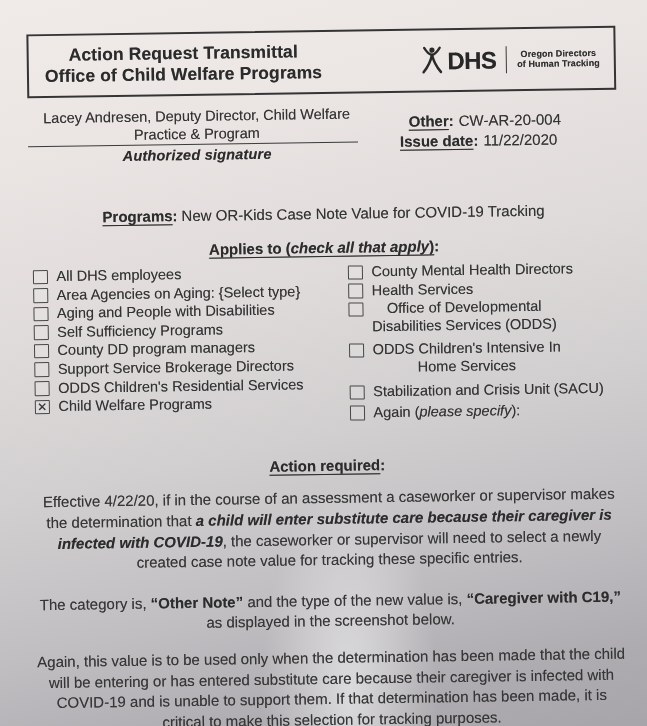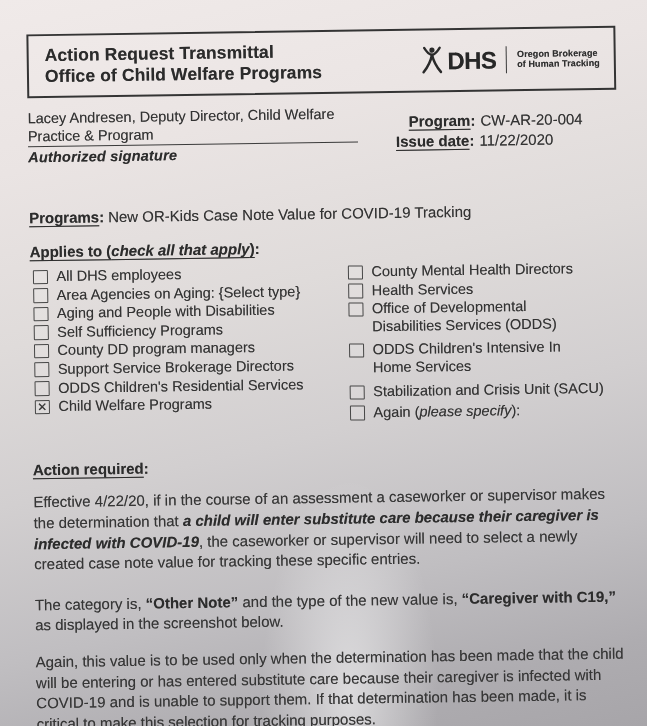--- a/index.html
+++ b/index.html
@@ -5,20 +5,21 @@
   html,body{margin:0;padding:0;background:#9d9da1;}
   .paper{
     position:relative;
     width:647px;height:726px;
     overflow:hidden;
     font-family:"Liberation Sans","DejaVu Sans",sans-serif;
     color:#383838;
     background:
       radial-gradient(ellipse 130px 320px at 54% 96%, rgba(255,255,255,.55), rgba(255,255,255,0) 68%),
       linear-gradient(167deg,#f0eae9 0%, #eae4e3 20%, #dfdbda 40%, #d2cfd0 58%, #c0bec1 76%, #aeacb0 90%, #a7a5a9 100%);
+    text-align: center;
   }
   .content{
     position:absolute;left:0;top:0;width:647px;
     transform:rotate(-0.85deg);
     transform-origin:50% 38%;
     text-shadow:0 0 .4px rgba(56,56,56,.55);
   }
   .b{font-weight:700;color:#2c2c2c;}
   .i{font-style:italic;}
   .u{text-decoration:underline;text-underline-offset:2.5px;text-decoration-thickness:1.4px;}
@@ -96,36 +97,36 @@
             <circle cx="16.5" cy="4.2" r="3" fill="#2a2a2a"></circle>
             <path d="M7.5 1.5 C10.5 6.5, 13 8.8, 16 9.8" stroke="#2a2a2a" stroke-width="2.7" stroke-linecap="round" fill="none"></path>
             <path d="M25.5 1.5 C22.5 6.5, 20 8.8, 17 9.8" stroke="#2a2a2a" stroke-width="2.7" stroke-linecap="round" fill="none"></path>
             <path d="M16.5 9.5 C15 16.5, 12 23, 6.5 29.5" stroke="#2a2a2a" stroke-width="2.9" stroke-linecap="round" fill="none"></path>
             <path d="M16.5 9.5 C18 16.5, 21 23, 26.5 29.5" stroke="#2a2a2a" stroke-width="2.9" stroke-linecap="round" fill="none"></path>
           </svg>
         </span>
         <span class="dhs-acronym">DHS</span>
         <span class="logo-divider"></span>
         <span class="logo-org">
-          <div>Oregon Brokerage</div>
+          <div>Oregon Directors</div>
           <div>of Human Tracking</div>
         </span>
       </div>
     </div>
 
     <div class="sig-row">
       <div class="sig-left">
         <div class="sig-name">Lacey Andresen, Deputy Director, Child Welfare</div>
         <div class="sig-name">Practice &amp; Program</div>
         <div class="sig-rule"></div>
         <div class="sig-caption">Authorized signature</div>
       </div>
       <div class="meta">
         <div class="meta-line meta-line1">
-          <span><span class="b u">Program</span><span class="b">:</span></span><span class="meta-value">CW-AR-20-004</span>
+          <span><span class="b u">Other</span><span class="b">:</span></span><span class="meta-value">CW-AR-20-004</span>
         </div>
         <div class="meta-line">
           <span><span class="b u">Issue date</span><span class="b">:</span></span><span class="meta-value">11/22/2020</span>
         </div>
       </div>
     </div>
 
     <div class="subject-row">
       <span><span class="b u">Programs</span><span class="b">:</span></span><span class="subject-value">New OR-Kids Case Note Value for COVID-19 Tracking</span>
     </div>

